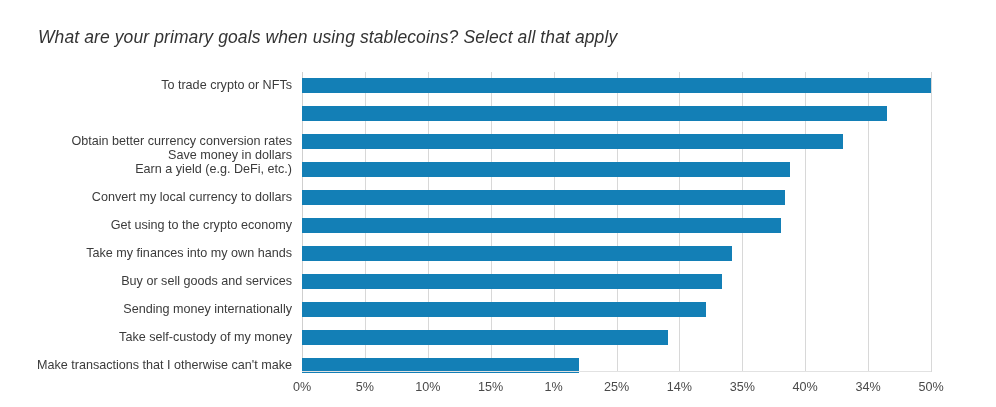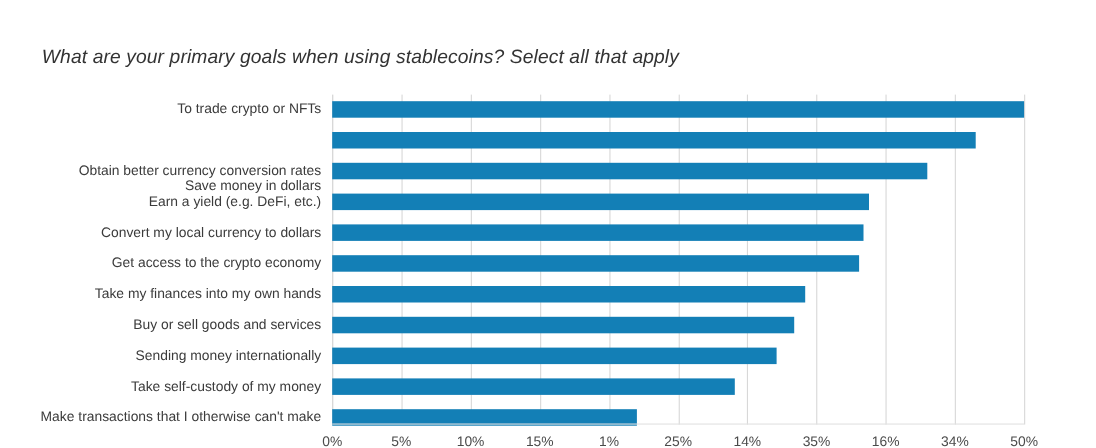--- a/index.html
+++ b/index.html
@@ -12,21 +12,21 @@
     height: 407px;
     font-family: "Liberation Sans", sans-serif;
     color: #3a3a3a;
     overflow: hidden;
     position: relative;
   }
 
   #chart-root {
     position: absolute;
     left: 0;
-    top: 14px;
+    top: 0;
     width: 996px;
     height: 286px;
   }
 
   #chart-title {
     position: absolute;
     left: 38px;
     top: 27px;
     font-size: 17.5px;
     font-style: italic;
@@ -159,34 +159,34 @@
       </div>
     <div id="axis-bottom"></div>
   </div>
 
   <div id="cat-labels">
       <div class="cat-label" style="top: 78px;">To trade crypto or NFTs</div>
       <div class="cat-label" style="top: 106px; margin-top: 42px;">Save money in dollars</div>
       <div class="cat-label" style="top: 134px;">Obtain better currency conversion rates</div>
       <div class="cat-label" style="top: 162px;">Earn a yield (e.g. DeFi, etc.)</div>
       <div class="cat-label" style="top: 190px;">Convert my local currency to dollars</div>
-      <div class="cat-label" style="top: 218px;">Get access to the crypto economy</div>
+      <div class="cat-label" style="top: 218px;">Get using to the crypto economy</div>
       <div class="cat-label" style="top: 246px;">Take my finances into my own hands</div>
       <div class="cat-label" style="top: 274px;">Buy or sell goods and services</div>
       <div class="cat-label" style="top: 302px;">Sending money internationally</div>
       <div class="cat-label" style="top: 330px;">Take self-custody of my money</div>
       <div class="cat-label" style="top: 358px;">Make transactions that I otherwise can't make</div>
     </div>
   <div id="tick-labels">
       <div class="tick-label" style="left: 302px;">0%</div>
       <div class="tick-label" style="left: 364.9px;">5%</div>
       <div class="tick-label" style="left: 427.8px;">10%</div>
       <div class="tick-label" style="left: 490.7px;">15%</div>
       <div class="tick-label" style="left: 553.6px;">1%</div>
       <div class="tick-label" style="left: 616.5px;">25%</div>
       <div class="tick-label" style="left: 679.4px;">14%</div>
       <div class="tick-label" style="left: 742.3px;">35%</div>
-      <div class="tick-label" style="left: 805.2px;">16%</div>
+      <div class="tick-label" style="left: 805.2px;">40%</div>
       <div class="tick-label" style="left: 868.1px;">34%</div>
       <div class="tick-label" style="left: 931px;">50%</div>
     </div>
 
 </div>
 
 </body></html>

